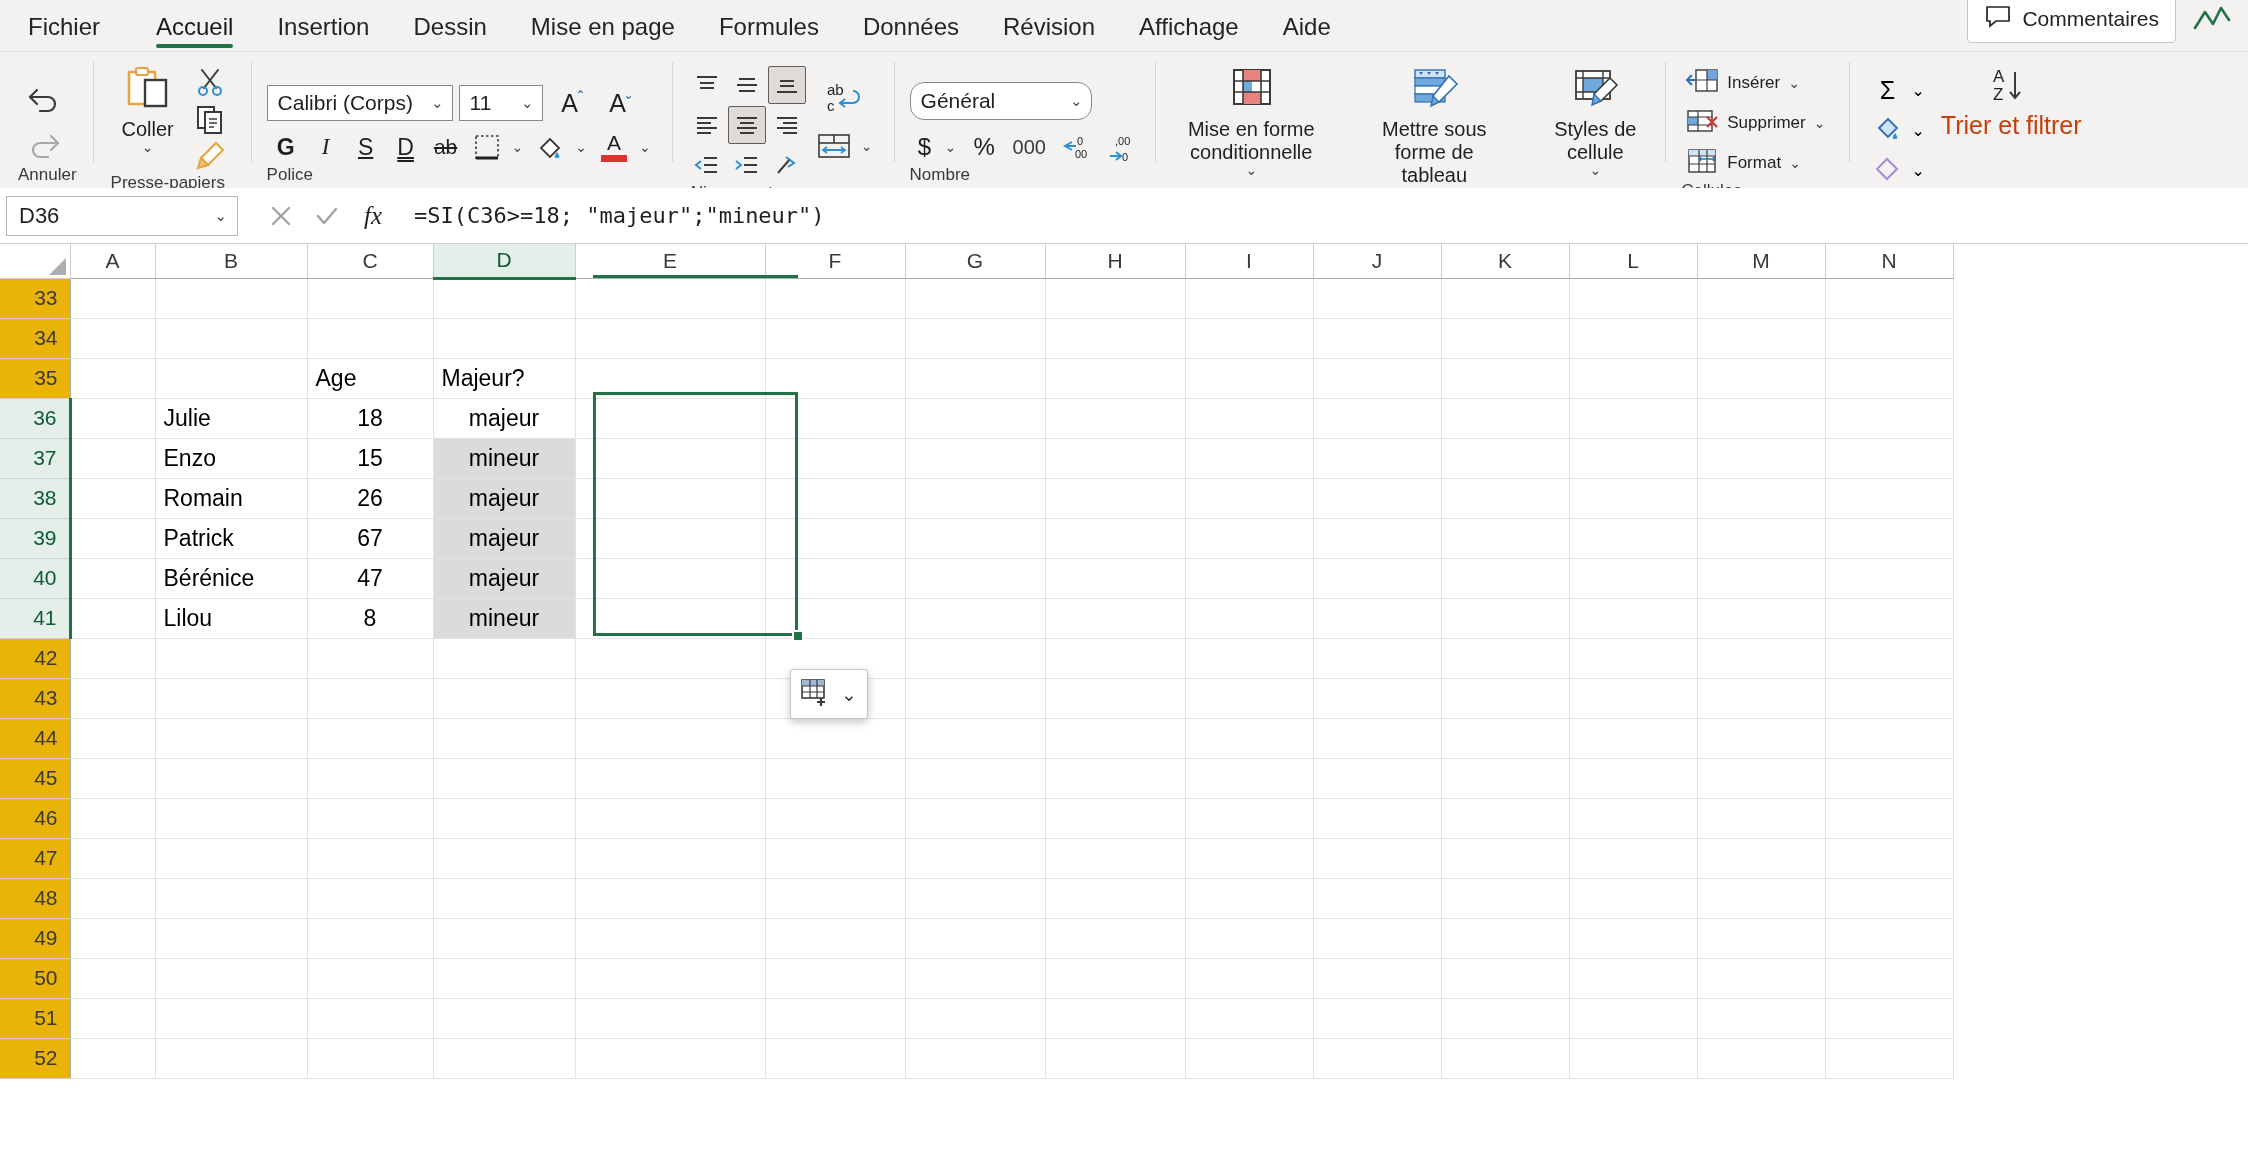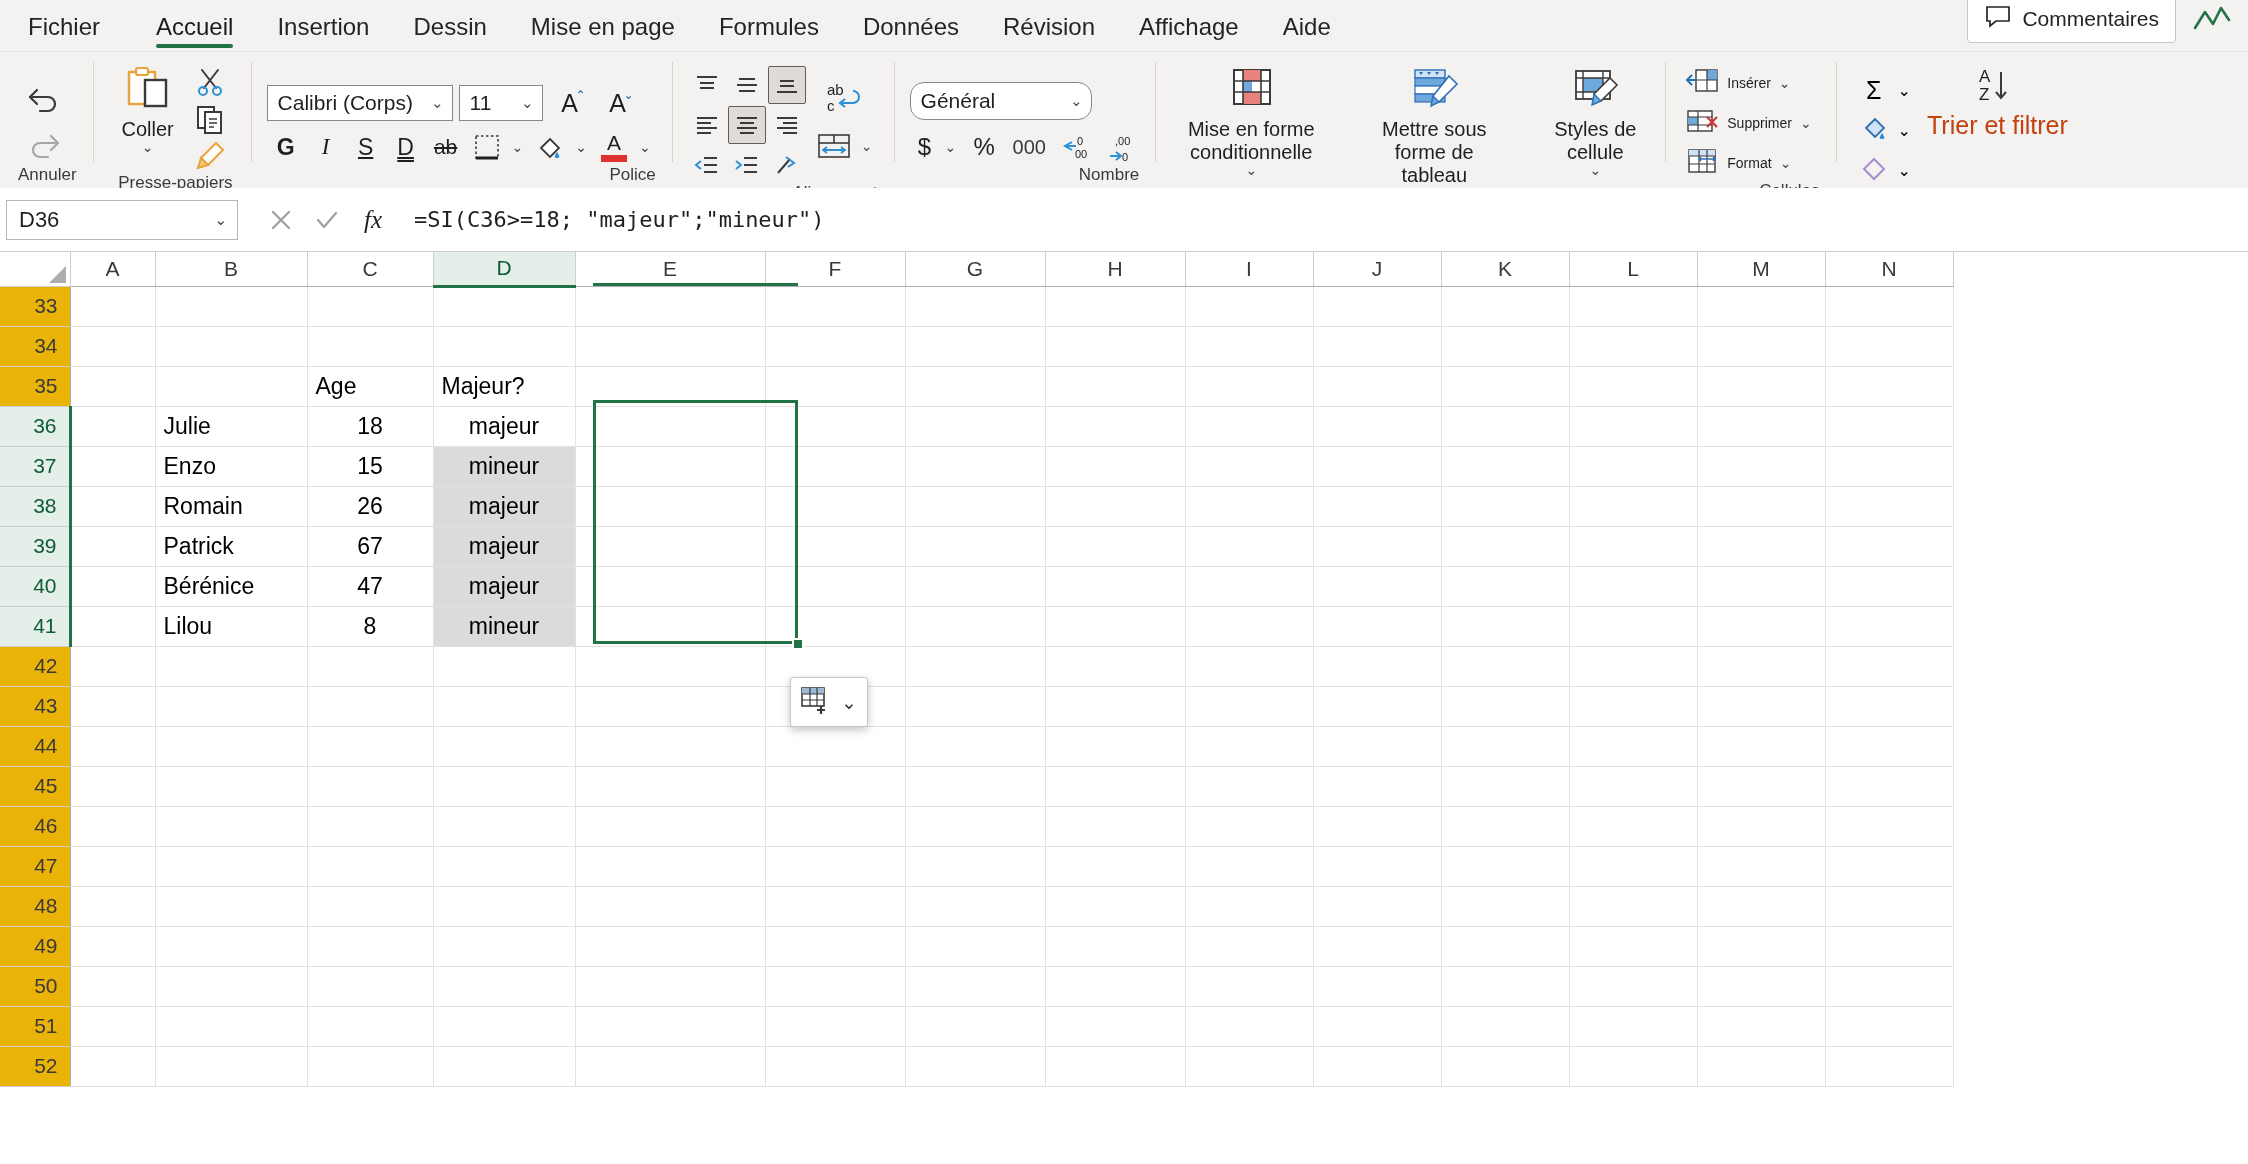--- a/index.html
+++ b/index.html
@@ -74,21 +74,21 @@
     height: 136px;
   }
   .rgroup + .rgroup::before {
     content: "";
     position: absolute;
     left: 0; top: 10px; bottom: 26px;
     width: 1px; background: #d6d3d1;
   }
   .rgroup-body { flex: 1; display: flex; align-items: flex-end; }
   .rgroup-label {
-    text-align: right;
+    text-align: left;
     font-size: 17px;
     color: #3b3a39;
     padding-bottom: 5px;
     line-height: 1;
   }
   .btn { cursor: pointer; }
   .icon-btn {
     display: flex; align-items: center; justify-content: center;
     border-radius: 3px;
   }
@@ -151,34 +151,34 @@
   .styles-body { display:flex; gap: 23px; padding-top: 6px; }
   .style-big {
     display:flex; flex-direction:column; align-items:center;
     padding: 2px 8px 0 8px; border-radius:3px; max-width: 160px;
   }
   .style-big .sl { font-size: 20px; color:#201f1e; text-align:center; line-height:1.15; margin-top:4px; }
 
   
   .cells-body { display:flex; flex-direction:column; gap:2px; padding-top: 8px;}
   .cell-item { display:flex; align-items:center; gap:8px; padding: 3px 8px 3px 4px; border-radius:3px;}
-  .cell-item .cl { font-size: 14px; color:#201f1e; }
+  .cell-item .cl { font-size: 17px; color:#201f1e; }
   .cell-item .cc { font-size:14px; color:#444; }
 
   
   .edit-body { display:flex; flex-direction:column; gap:0px; padding-top: 6px;}
   .edit-row { display:flex; align-items:center; gap:6px; padding: 2px 4px; border-radius:3px;}
   .edit-ico { width:36px; height:36px; display:flex; align-items:center; justify-content:center; font-size:25px;}
 
   .sortbig { display:flex; flex-direction:column; align-items:center; padding:0 6px; }
   .sortbig .sl{ font-size:25px; color:#c2410c; line-height:1.1; text-align:center;}
 
   
   .fbar {
-    height: 64px;
+    height: 56px;
     background: #fff;
     display:flex; align-items:center;
     border-bottom: 1px solid #d0cecd;
     padding: 16px 6px;
     gap: 6px;
   }
   .namebox {
     width: 232px; height: 40px;
     border: 1px solid #b9b7b5; background:#fff;
     display:flex; align-items:center; justify-content:space-between;

